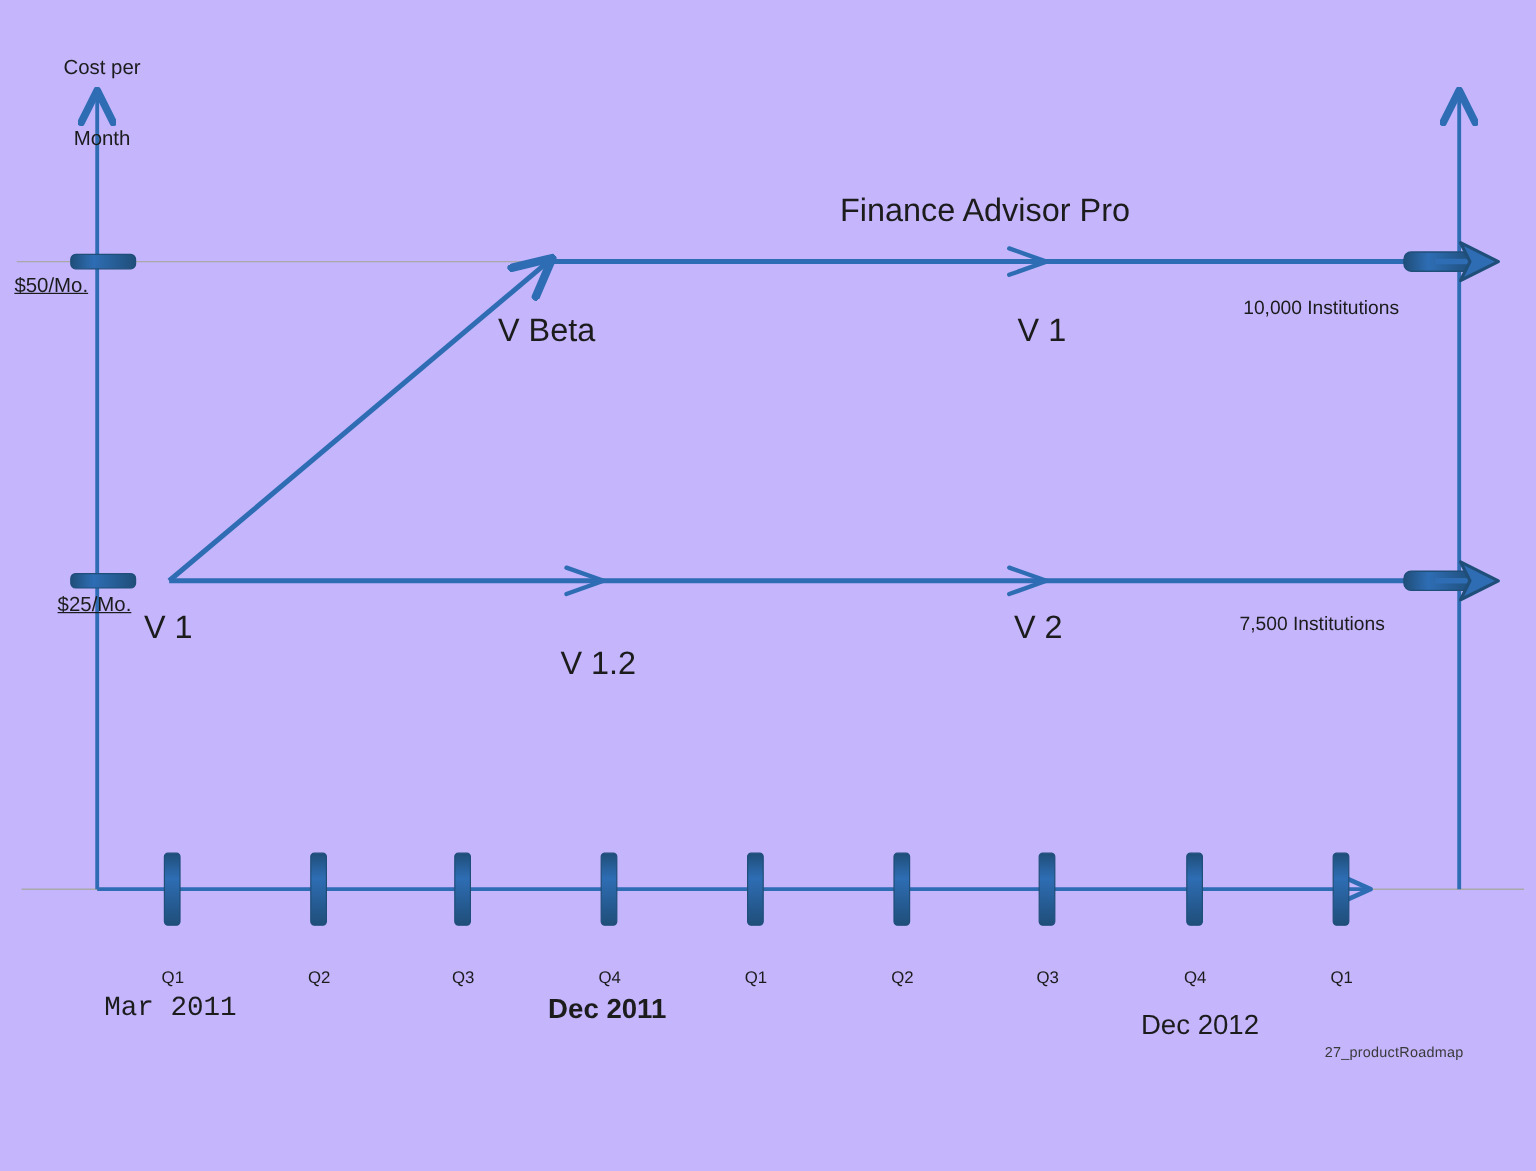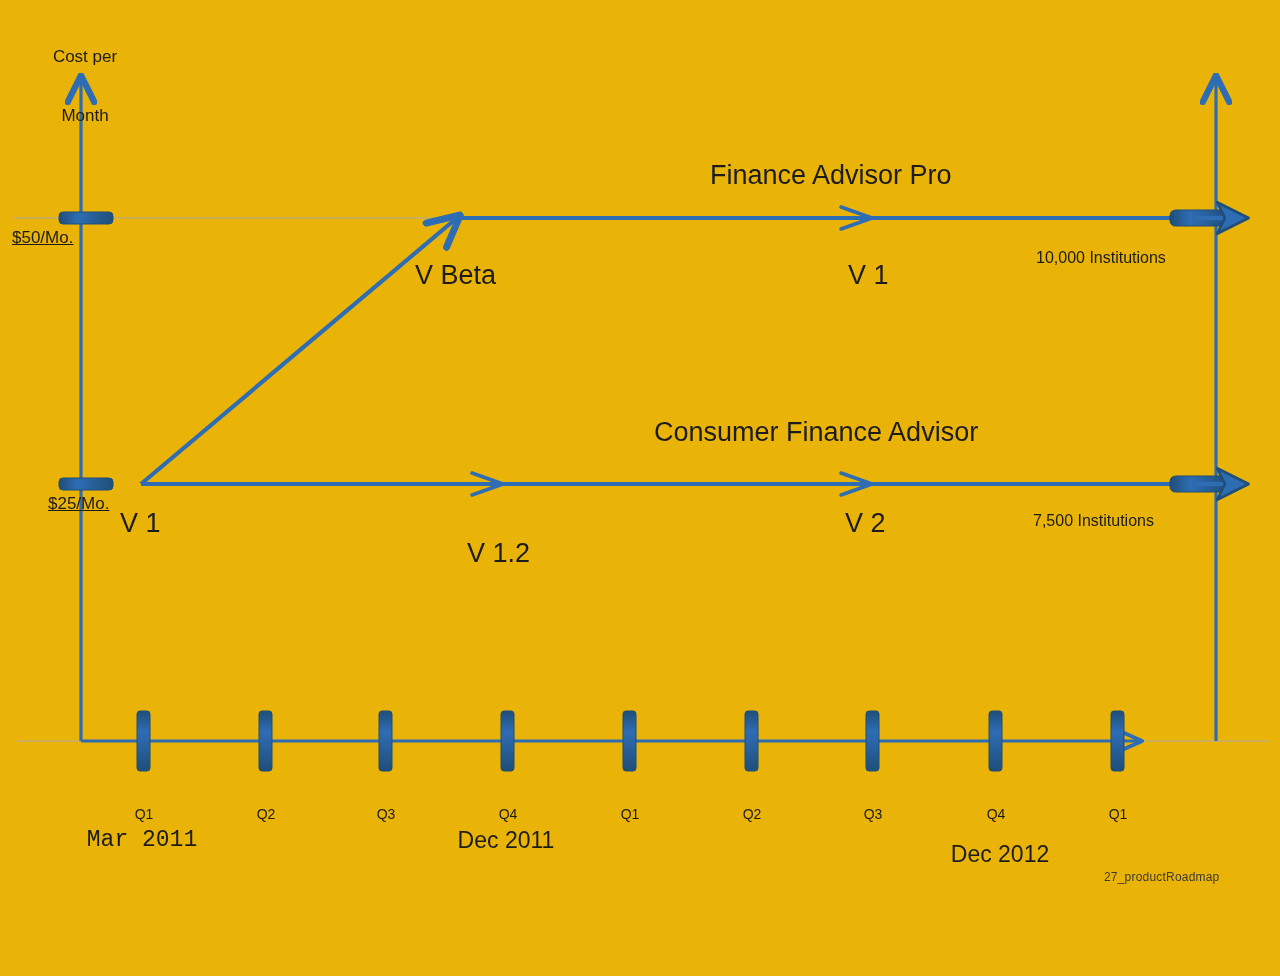--- a/index.html
+++ b/index.html
@@ -9,21 +9,21 @@
     background: #ffffff;
   }
   body {
     font-family: "Liberation Sans", sans-serif;
     color: #1a1a1a;
   }
   #stage {
     position: relative;
     width: 1280px;
     height: 976px;
-    background: #eab308;
+    background: #c4b5fd;
     overflow: hidden;
   }
   #canvas {
     position: absolute;
     left: 0;
     top: 0;
     width: 1280px;
     height: 976px;
   }
   .lbl {
@@ -157,23 +157,22 @@
   <div class="lbl axis-cap" style="left:30px; top:8px; width:110px;">
     <div>Cost per</div>
     <div>Month</div>
   </div>
 
 
   <div class="lbl price-tick-label" style="left:12px; top:228px;">$50/Mo.</div>
 
   <div class="lbl price-tick-label" style="left:12px; top:494px;margin-left:36px;">$25/Mo.</div>
 
-  <div class="lbl track-title" style="left:700px; top:160px;margin-left:10px;">Finance Advisor Pro</div>
-
-  <div class="lbl track-title" style="left:654px; top:417px;">Consumer Finance Advisor</div>
+  <div class="lbl track-title" style="left:700px; top:160px;">Finance Advisor Pro</div>
+
 
   <div class="lbl version-label" style="left:415px; top:260px;">V Beta</div>
 
   <div class="lbl version-label" style="left:848px; top:260px;">V 1</div>
 
   <div class="lbl version-label" style="left:120px; top:508px;">V 1</div>
 
   <div class="lbl version-label" style="left:467px; top:538px;">V 1.2</div>
 
   <div class="lbl version-label" style="left:845px; top:508px;">V 2</div>
@@ -186,18 +185,18 @@
   <div class="lbl quarter-label" style="left:236px; top:806px; width:60px;">Q2</div>
   <div class="lbl quarter-label" style="left:356px; top:806px; width:60px;">Q3</div>
   <div class="lbl quarter-label" style="left:478px; top:806px; width:60px;">Q4</div>
   <div class="lbl quarter-label" style="left:600px; top:806px; width:60px;">Q1</div>
   <div class="lbl quarter-label" style="left:722px; top:806px; width:60px;">Q2</div>
   <div class="lbl quarter-label" style="left:843px; top:806px; width:60px;">Q3</div>
   <div class="lbl quarter-label" style="left:966px; top:806px; width:60px;">Q4</div>
   <div class="lbl quarter-label" style="left:1088px; top:806px; width:60px;">Q1</div>
 
   <div class="lbl date-label" style="left:62px; top:827px; width:160px;font-family:Liberation Mono, monospace;">Mar 2011</div>
-  <div class="lbl date-label" style="left:426px; top:827px; width:160px;">Dec 2011</div>
+  <div class="lbl date-label" style="left:426px; top:827px; width:160px;font-weight:bold;">Dec 2011</div>
   <div class="lbl date-label" style="left:920px; top:827px; width:160px;margin-top:14px;">Dec 2012</div>
 
   <div class="lbl watermark" style="left:1104px; top:871px;">27_productRoadmap</div>
 
 </div>
 
 </body></html>

